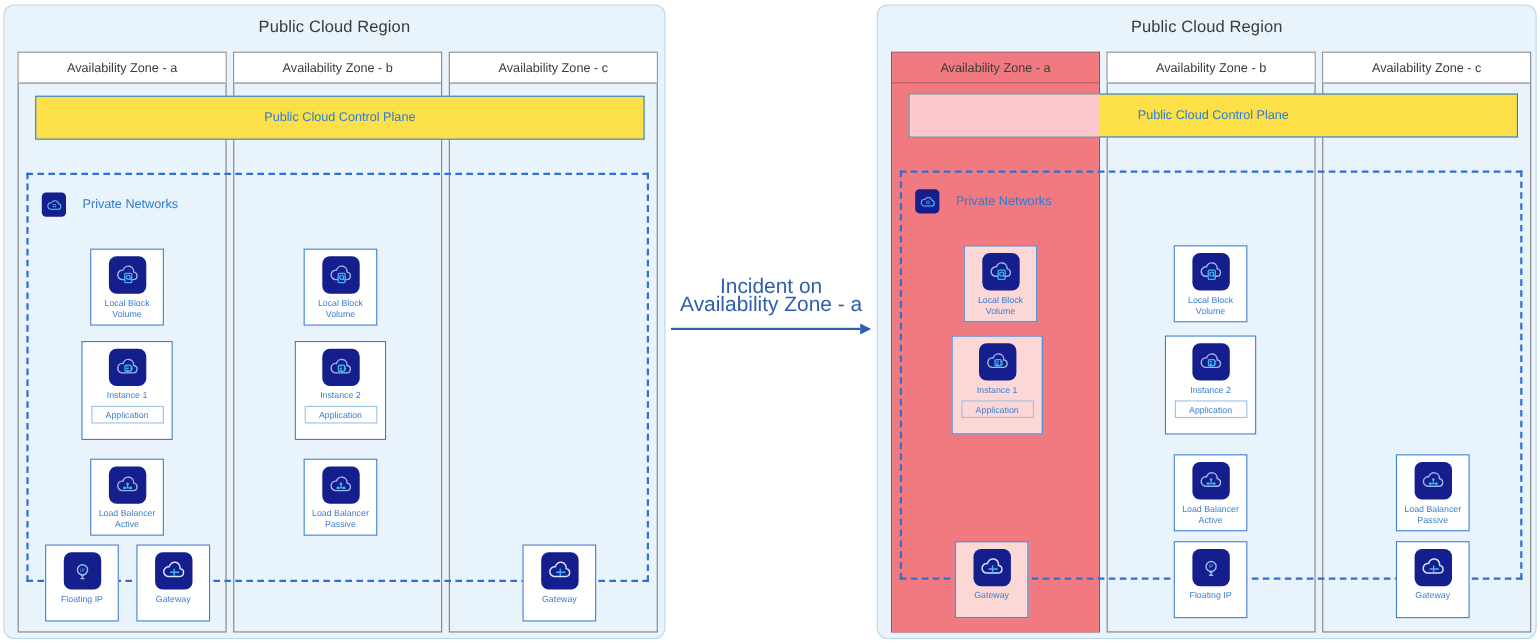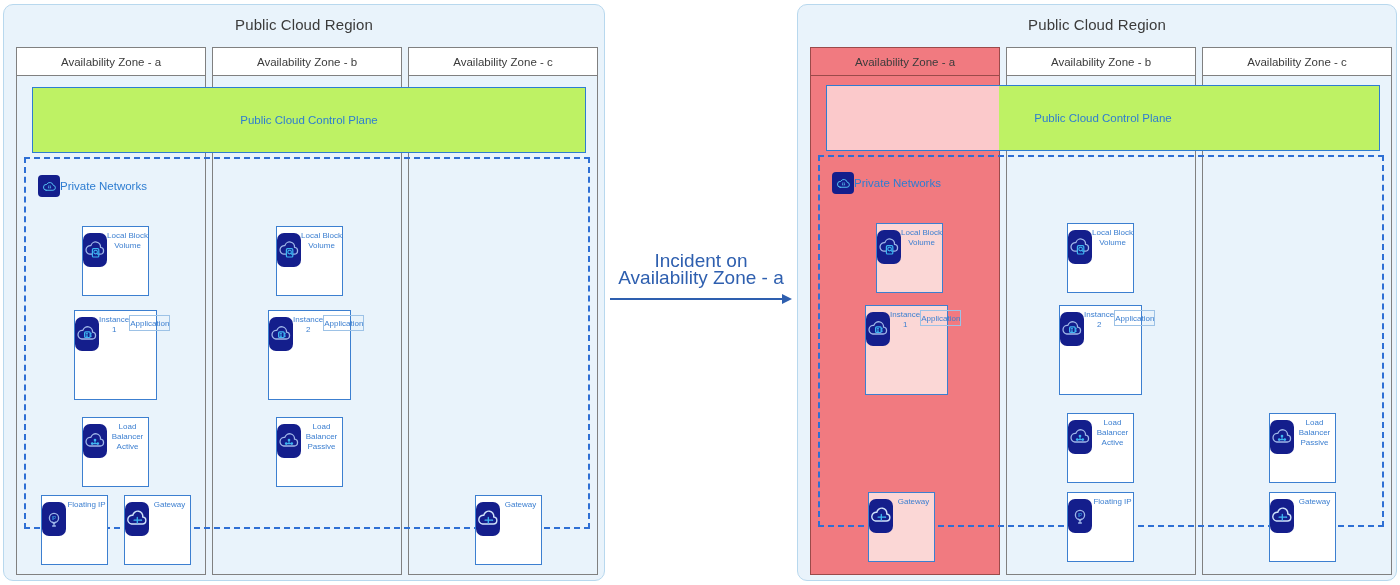--- a/index.html
+++ b/index.html
@@ -63,23 +63,23 @@
   .az.impacted .az-head {
     background: #F17A80;
     border-bottom: 1.4px solid #9b4a4a;
   }
   .az-body { position: absolute; top: 28px; left: 0; right: 0; bottom: 0; }
   .az.impacted .az-body { background: #F17A80; }
 
   
   .control-plane {
     position: absolute;
-    height: 66px;
+    height: 40px;
     border: 1.6px solid #2E7DD1;
-    background: #bef264;
+    background: #fde047;
     box-sizing: border-box;
     z-index: 6;
   }
   .control-plane .cp-label {
     position: absolute;
     top: 0; left: 0; right: 0; bottom: 0;
     display: flex; align-items: center; justify-content: center;
     font-size: 11.5px;
     color: #2E7DD1;
   }
@@ -95,37 +95,37 @@
     position: absolute;
     border: 2px dashed #2E6FD4;
     box-sizing: border-box;
     z-index: 5;
     pointer-events: none;
   }
   .privnet-label {
     position: absolute;
     display: flex;
     align-items: center;
-    gap: 0;
+    gap: 15px;
     z-index: 8;
   }
   .privnet-label .pn-text {
     font-size: 11.5px;
     color: #2E7DD1;
   }
 
   
   .card {
     position: absolute;
     border: 1.6px solid #3C7FD0;
     background: #ffffff;
     box-sizing: border-box;
     display: flex;
-    flex-direction: row;
-    align-items: flex-start;
+    flex-direction: column;
+    align-items: center;
     z-index: 7;
   }
   .card.pink { background: #FBD7D6; }
   .card .ic { margin-top: 6px; }
   .card .cap {
     font-size: 8px;
     line-height: 10px;
     color: #3C7FD0;
     text-align: center;
     margin-top: 4px;

